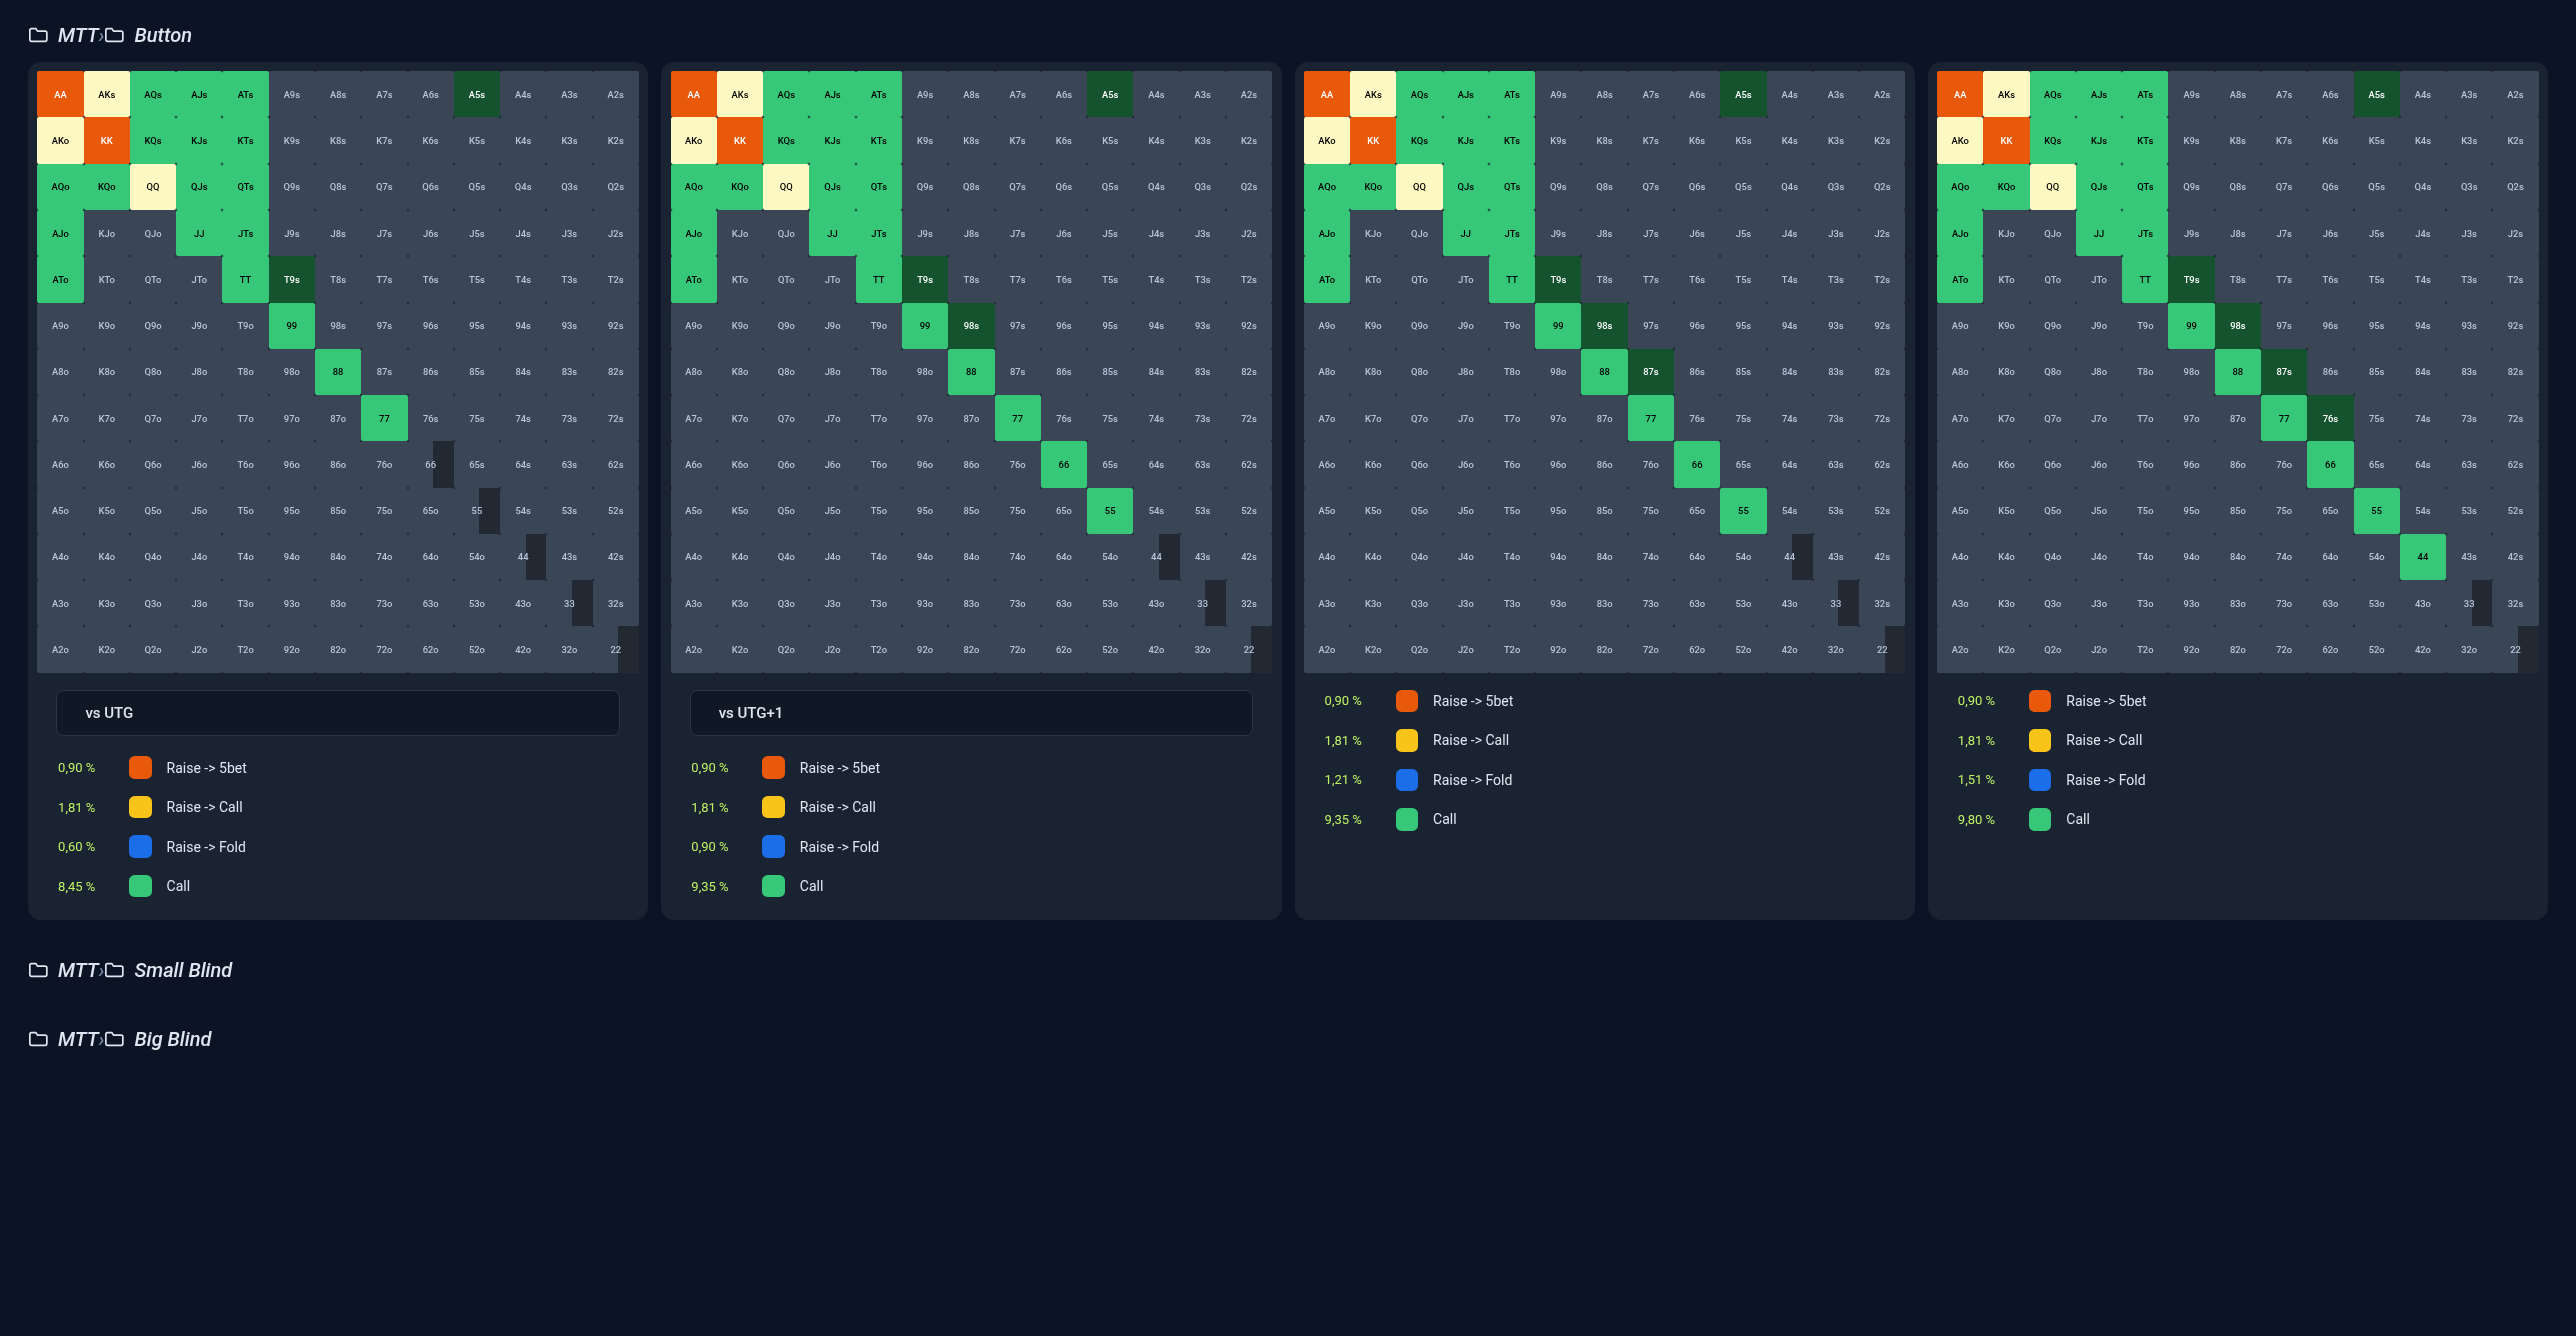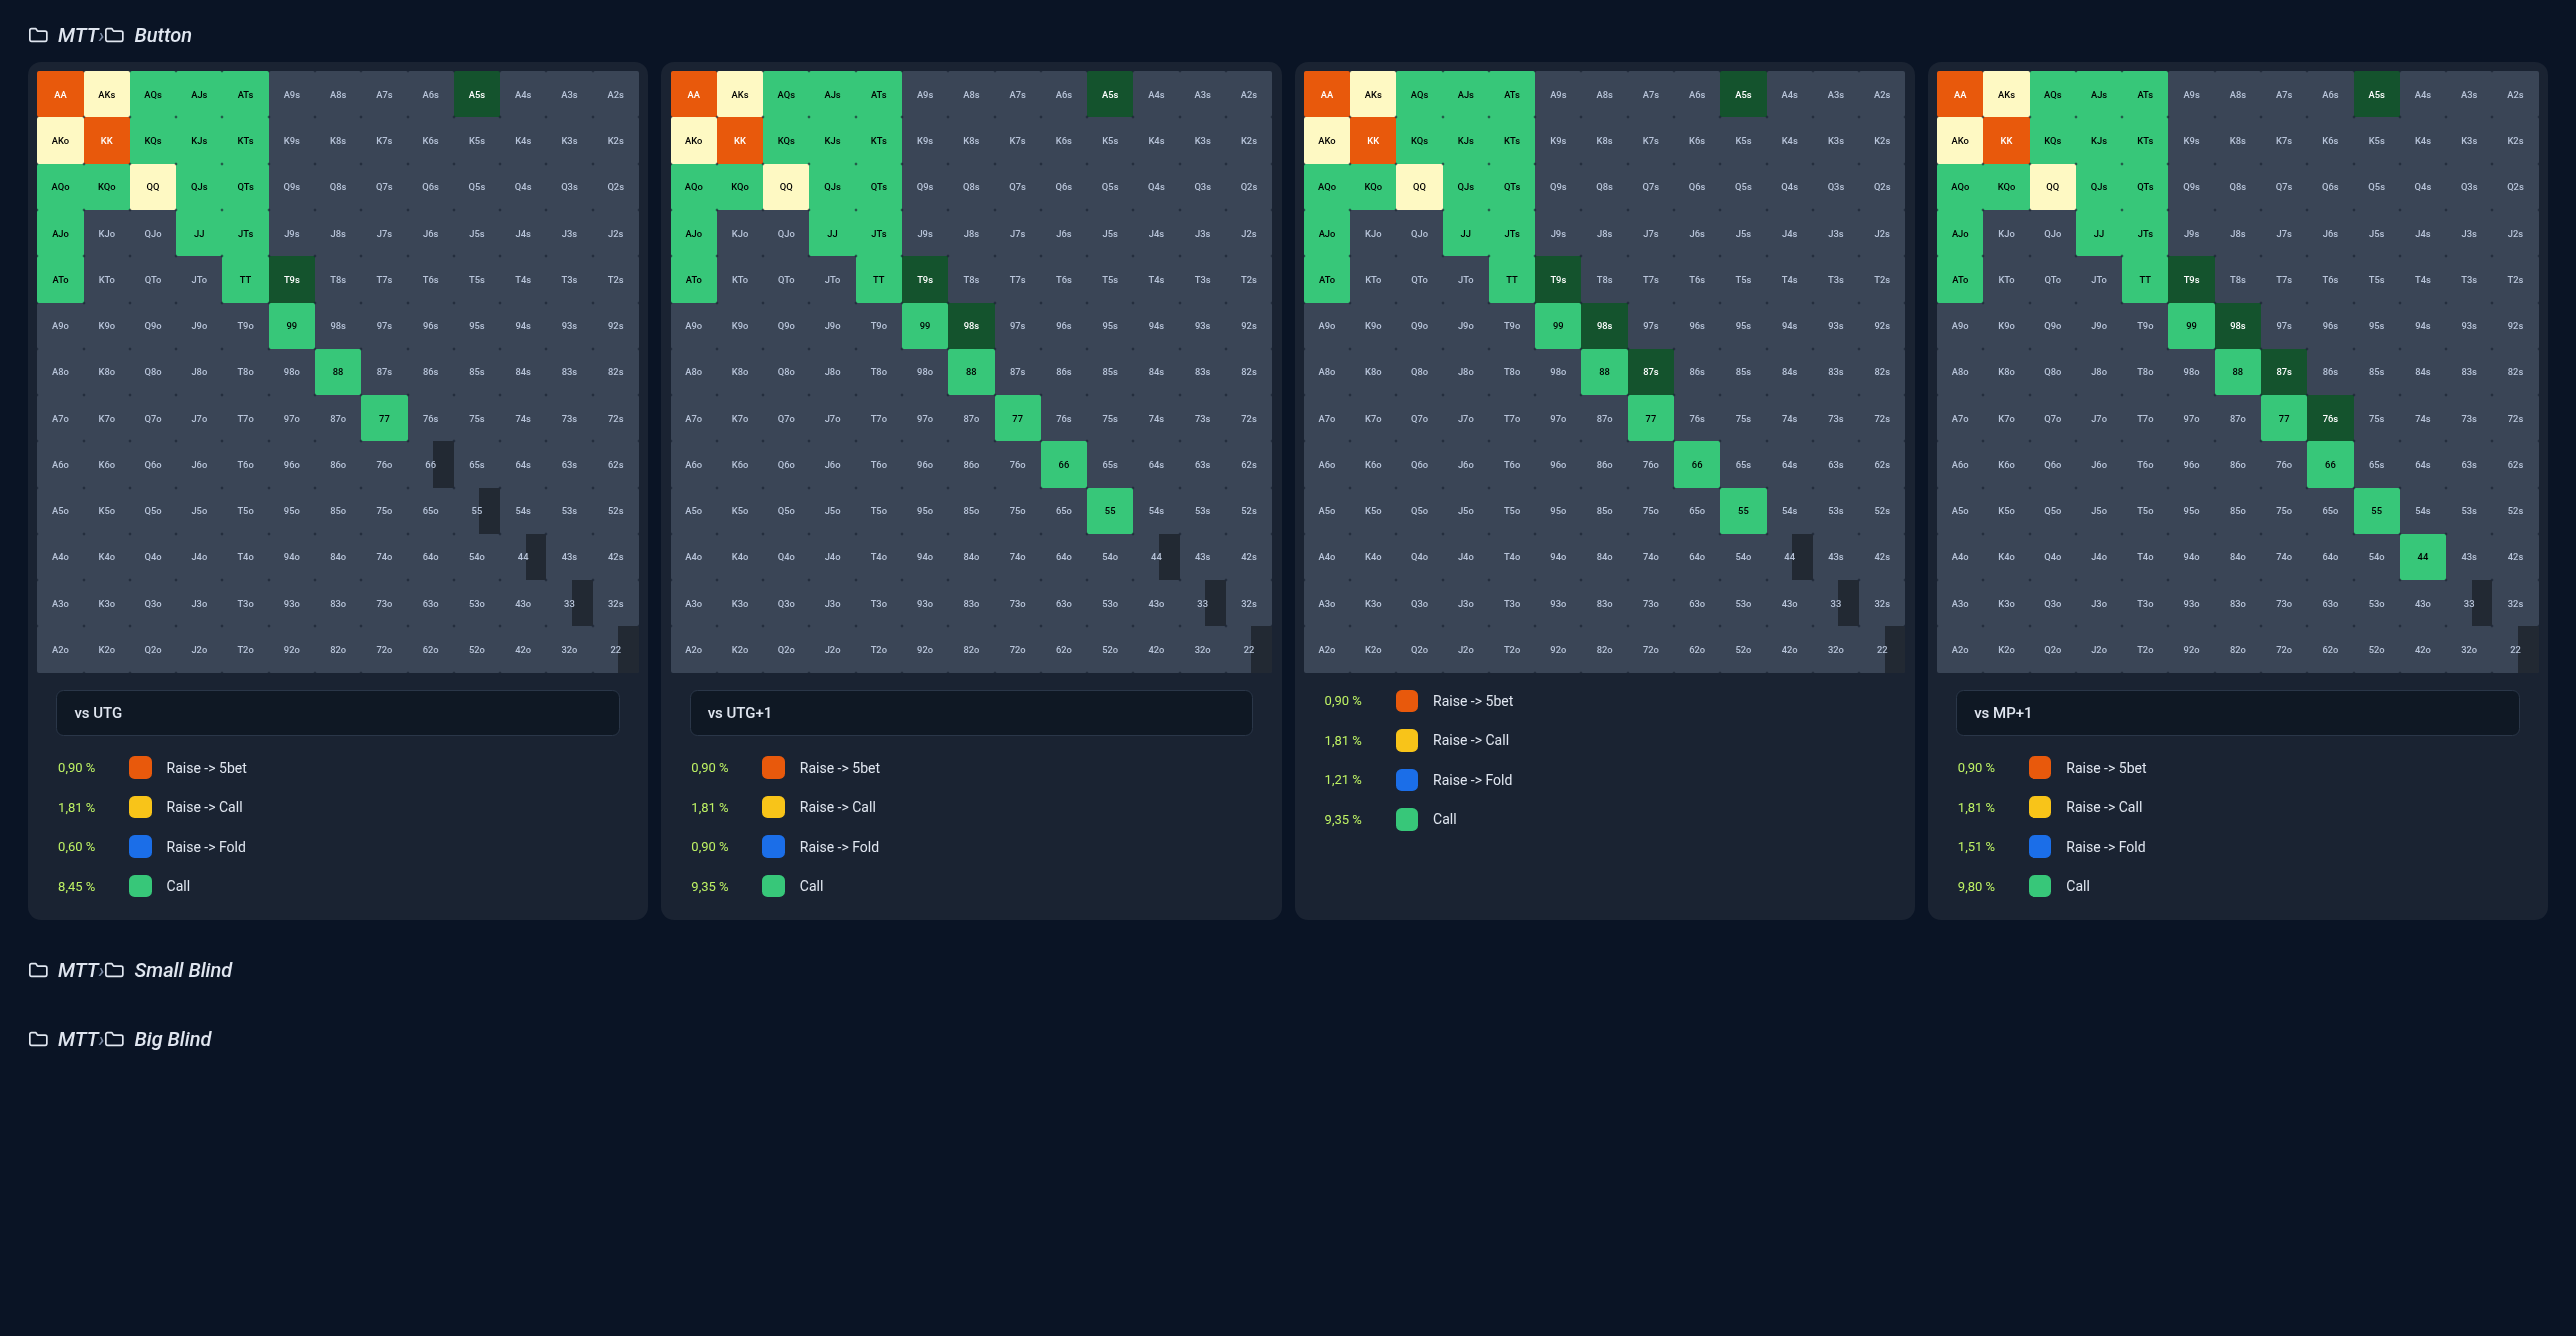--- a/index.html
+++ b/index.html
@@ -74,21 +74,21 @@
   }
   .cell.orange { background: #e8590c; color:#fff; }
   .cell.yellow { background: #fef9c3; }
   .cell.green  { background: #37c779; }
   .cell.blue   { background: #14532d; color:#fff; }
   .cell span { position: relative; z-index: 1; }
   .vs-label {
     background: #0f1824;
     border: 0.9px solid #2a3648;
     border-radius: 7.5px;
-    padding: 13px 17px;
+    padding: 13px 28px;
     font-size: 15px;
     font-weight: 500;
     margin: 0 19px 20.7px 19px;
   }
   .legend {
     display: flex;
     flex-direction: column;
     gap: 17px;
     padding: 0 20.7px;
   }
@@ -2242,21 +2242,20 @@
           <div class="cell none">
             <span>42o</span>
           </div>
           <div class="cell none">
             <span>32o</span>
           </div>
           <div class="cell half">
             <span>22</span>
           </div>
         </div>
-        <div class="vs-label">vs MP+1</div>
         <div class="legend">
           <div class="legend-row">
             <span class="legend-pct">0,90 %</span>
             <span class="legend-swatch orange"></span>
             <span class="legend-label">Raise -&gt; 5bet</span>
           </div>
           <div class="legend-row">
             <span class="legend-pct">1,81 %</span>
             <span class="legend-swatch yellow"></span>
             <span class="legend-label">Raise -&gt; Call</span>

